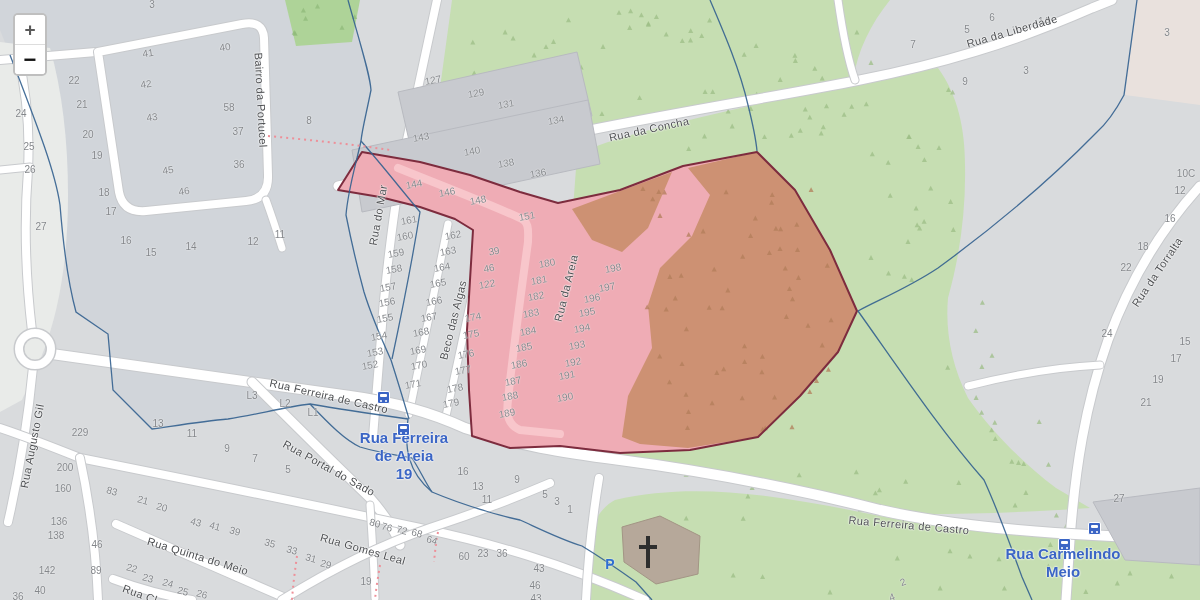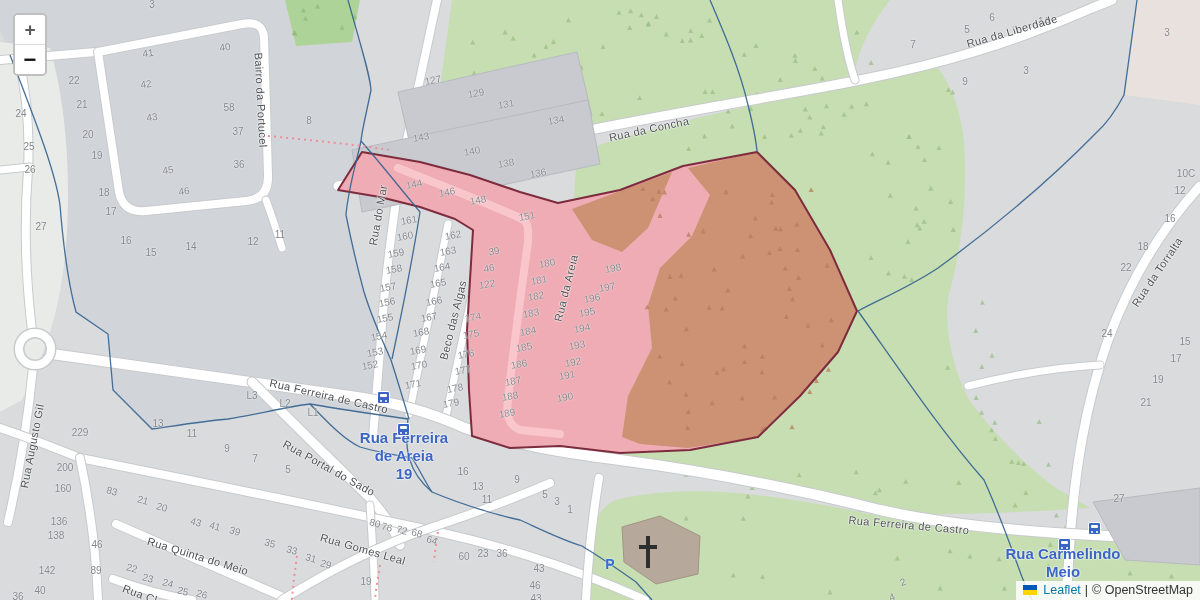--- a/index.html
+++ b/index.html
@@ -531,22 +531,13 @@
       <div class="bus" style="left: 1088px; top: 522px;"></div>
       <div class="bus" style="left: 1058px; top: 538px;"></div>
       <div class="pk" style="left: 610px; top: 564px; transform: translate(-50%, -50%) rotate(0deg);">P</div>
     </div>
 
   <div id="zoomctl">
     <div class="zbtn zin">+</div>
     <div class="zbtn zout">−</div>
   </div>
 
-  <div id="attrib">
-    <span class="uaflag">
-        <span class="t" style="display:block"></span>
-        <span class="b" style="display:block"></span>
-      </span>
-    <a class="leaflet-link">Leaflet</a>
-    <span>|</span>
-    <a class="osm-link">© OpenStreetMap</a>
-  </div>
 </div>
 
 </body></html>

